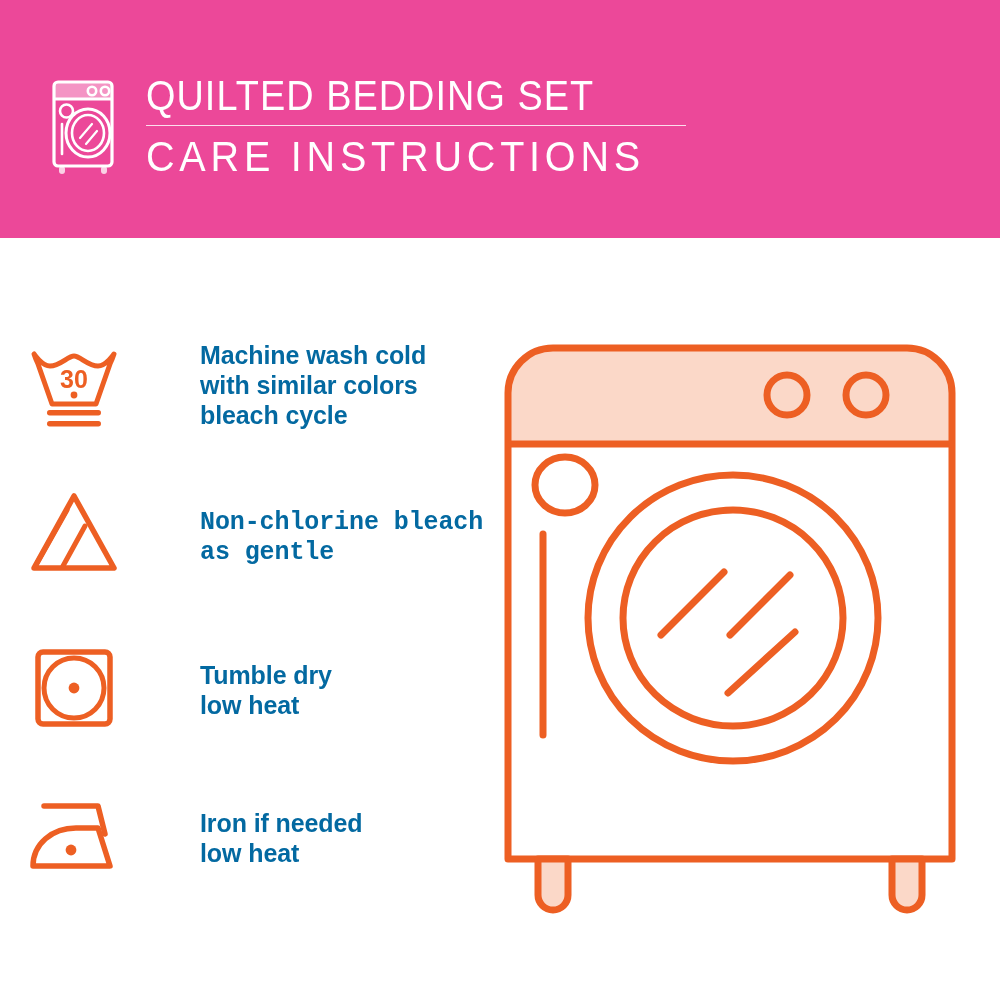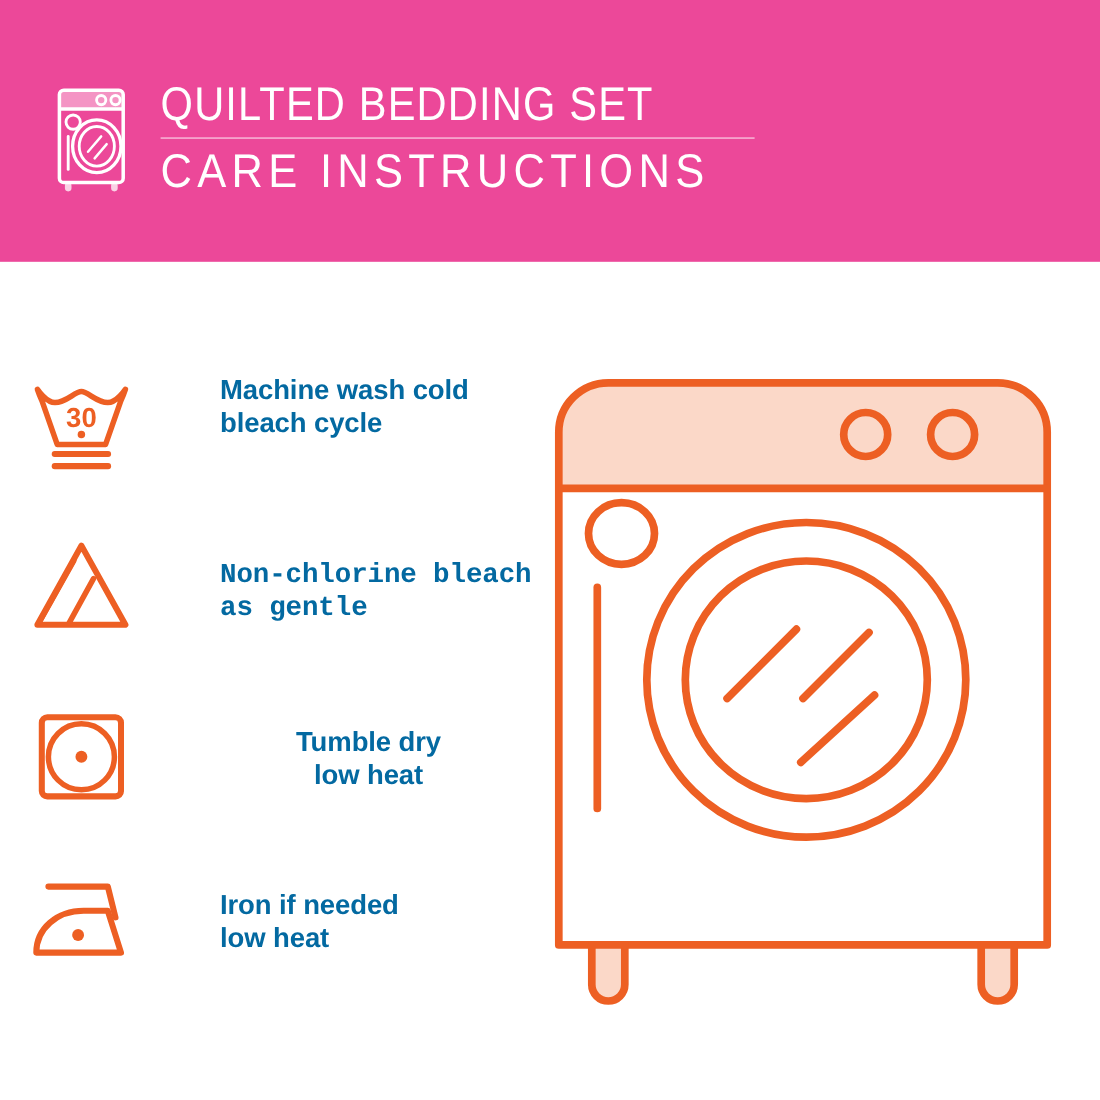--- a/index.html
+++ b/index.html
@@ -107,21 +107,21 @@
     line-height: 30px;
     font-weight: 700;
     letter-spacing: -0.1px;
     padding-left: 70px;
     box-sizing: border-box;
   }
   .care-label .ln { display: block; white-space: nowrap; }
 
   .care-row-0 .care-label { padding-top: 2px; }
   .care-row-1 .care-label { padding-top: 22px; font-family: Liberation Mono, monospace; }
-  .care-row-2 .care-label { padding-top: 22px; text-align: center; }
+  .care-row-2 .care-label { padding-top: 22px; }
   .care-row-3 .care-label { padding-top: 20px; }
 
   
   .machine {
     position: absolute;
     left: 495px;
     top: 335px;
     width: 470px;
     height: 590px;
   }
@@ -178,20 +178,21 @@
 
           <rect x="21" y="72" width="54" height="5.5" rx="2.7" fill="#ED5F23"></rect>
           <rect x="21" y="83" width="54" height="5.5" rx="2.7" fill="#ED5F23"></rect>
 
           <text x="48" y="50" font-family="Liberation Sans, sans-serif" font-size="25" font-weight="700" fill="#ED5F23" text-anchor="middle">30</text>
           <circle cx="48" cy="57" r="3.4" fill="#ED5F23"></circle>
         </svg>
       </div>
       <div class="care-label">
         <span class="ln">Machine wash cold</span>
+        <span class="ln">with similar colors</span>
         <span class="ln">bleach cycle</span>
       </div>
     </div>
 
     <div class="care-row care-row-1">
       <div class="care-sym">
         <svg viewBox="0 0 96 96" width="96" height="96" xmlns="http://www.w3.org/2000/svg">
           <path d="M48 10 L88 82 L8 82 Z" fill="none" stroke="#ED5F23" stroke-width="5.5" stroke-linejoin="round"></path>
           <line x1="41" y1="24" x2="9.5" y2="80" stroke="#ED5F23" stroke-width="5" stroke-linecap="round"></line>
           <line x1="59" y1="40" x2="37" y2="80" stroke="#ED5F23" stroke-width="5" stroke-linecap="round"></line>

